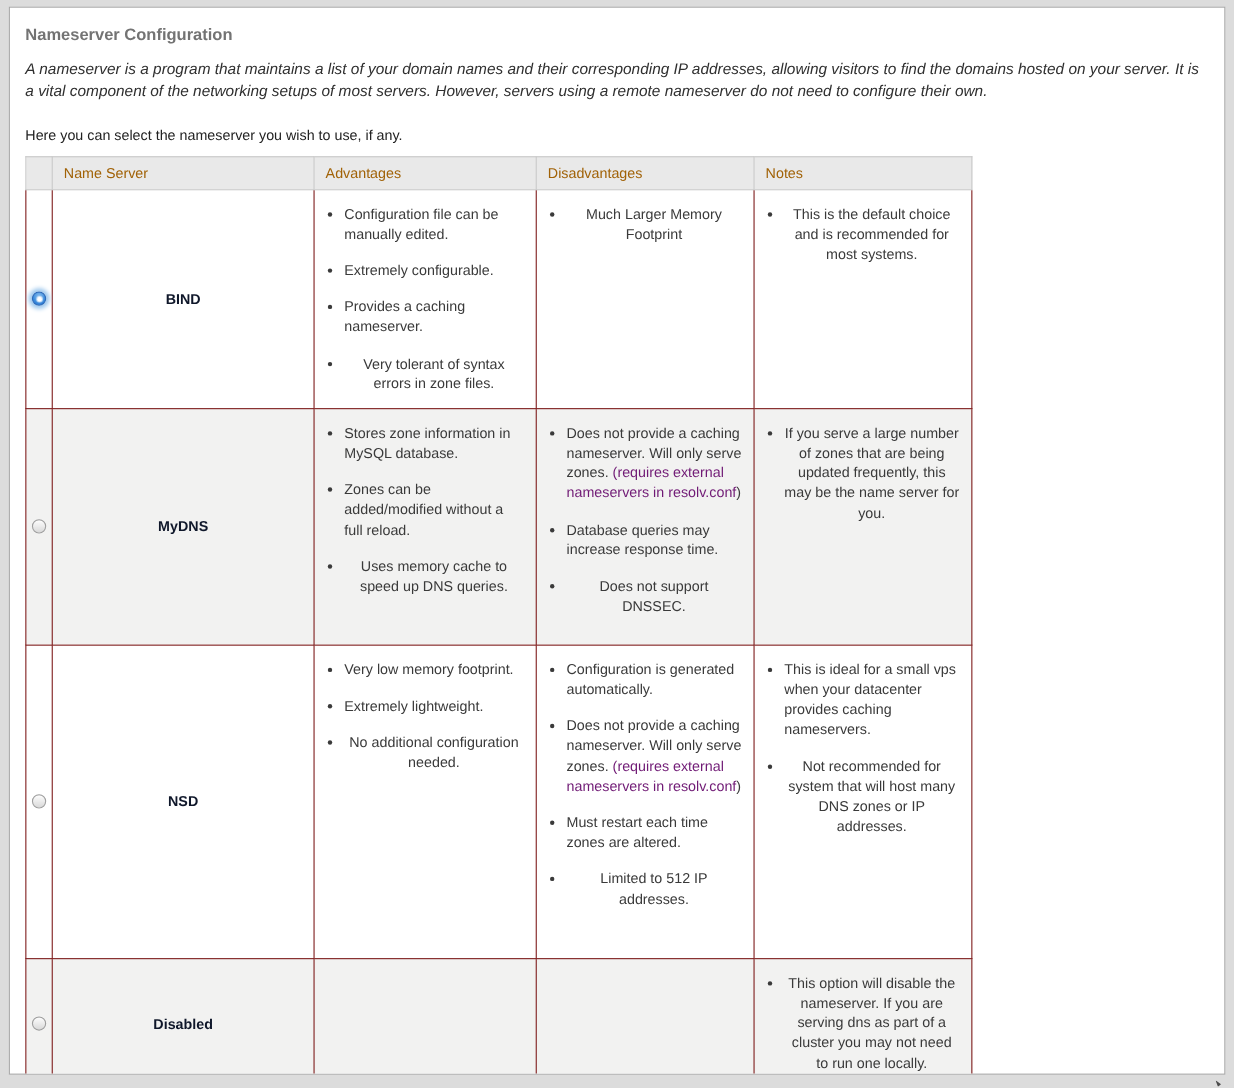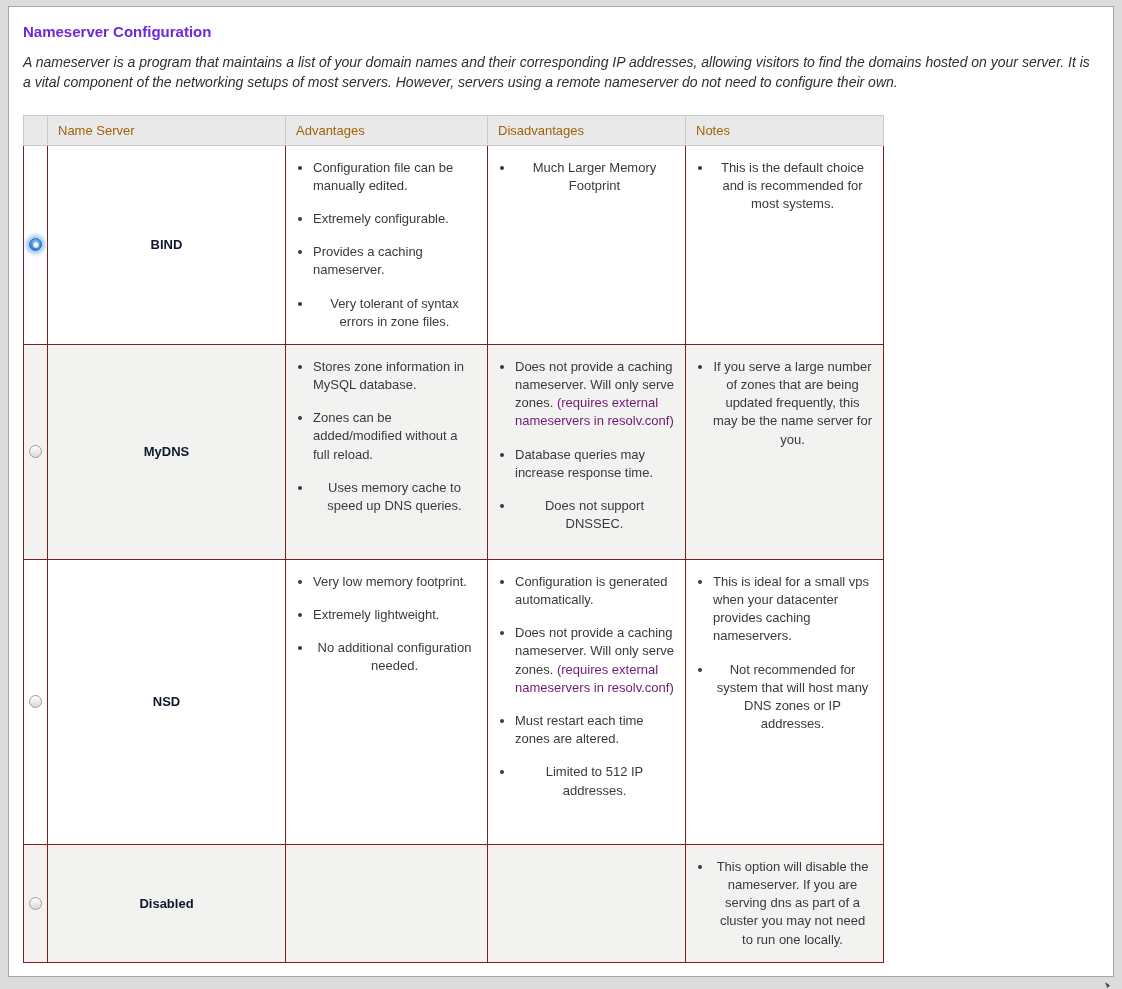--- a/index.html
+++ b/index.html
@@ -19,21 +19,21 @@
     width: 1106px;
     height: 971px;
     background: #ffffff;
     border: 1px solid #a6a6a6;
     padding: 12px 15px 14px 14px;
     overflow: hidden;
   }
   .page-title {
     font-size: 15px;
     font-weight: bold;
-    color: #6d28d9;
+    color: #737373;
     margin: 4px 0 12px 0;
   }
   .page-desc {
     font-style: italic;
     font-size: 14px;
     color: #2f2f2f;
     line-height: 1.45;
     margin: 0 0 22px 0;
   }
   .page-instruction {
@@ -129,20 +129,21 @@
     background: #4a4a4a;
     clip-path: polygon(0 0, 100% 60%, 45% 100%);
   }
 </style>
 </head>
 <body>
 
 <div class="panel">
   <h1 class="page-title">Nameserver Configuration</h1>
   <p class="page-desc">A nameserver is a program that maintains a list of your domain names and their corresponding IP addresses, allowing visitors to find the domains hosted on your server. It is a vital component of the networking setups of most servers. However, servers using a remote nameserver do not need to configure their own.</p>
+  <p class="page-instruction">Here you can select the nameserver you wish to use, if any.</p>
 
   <table class="ns-table">
     <colgroup>
       <col style="width:24px">
       <col style="width:238px">
       <col style="width:202px">
       <col style="width:198px">
       <col style="width:198px">
     </colgroup>
     <thead>

